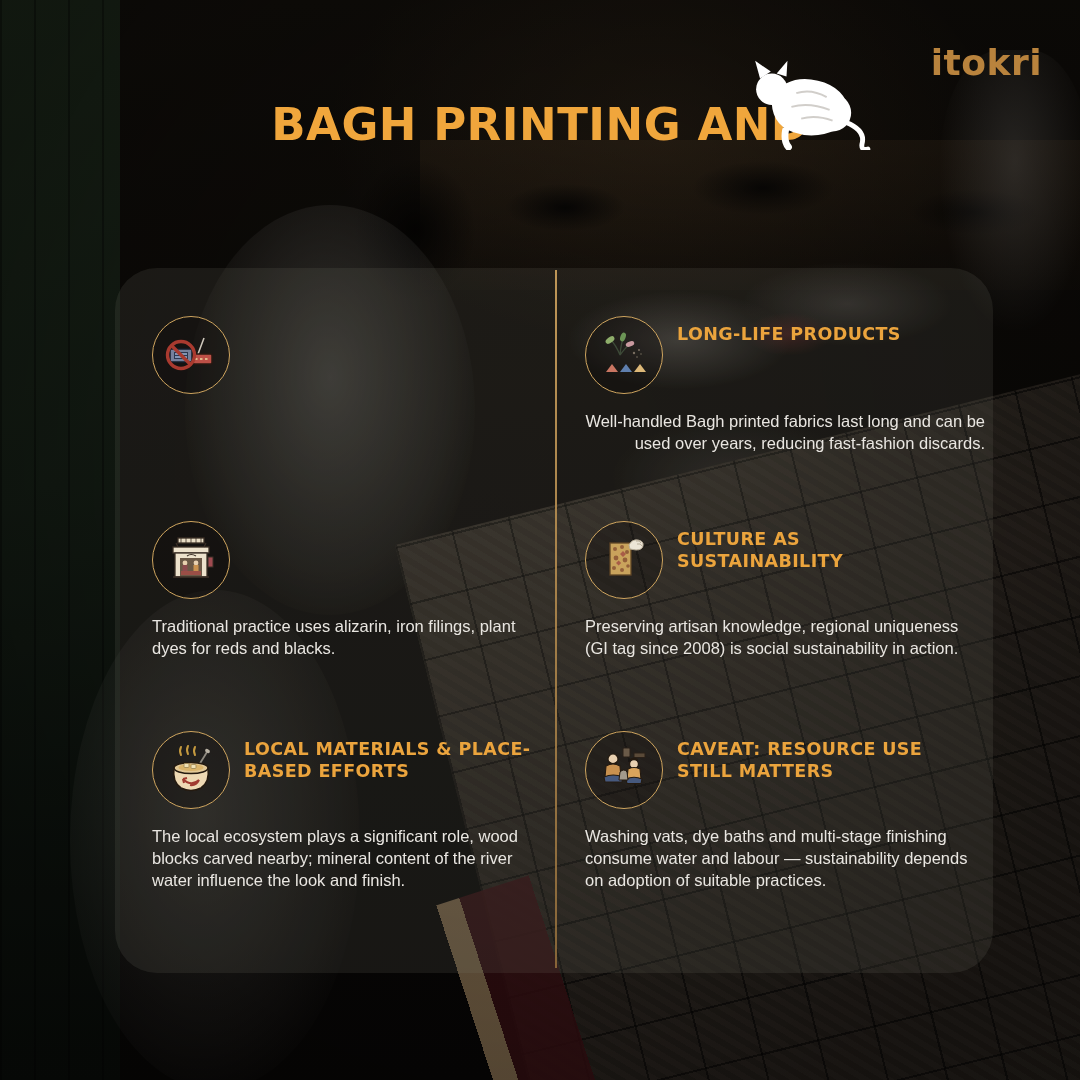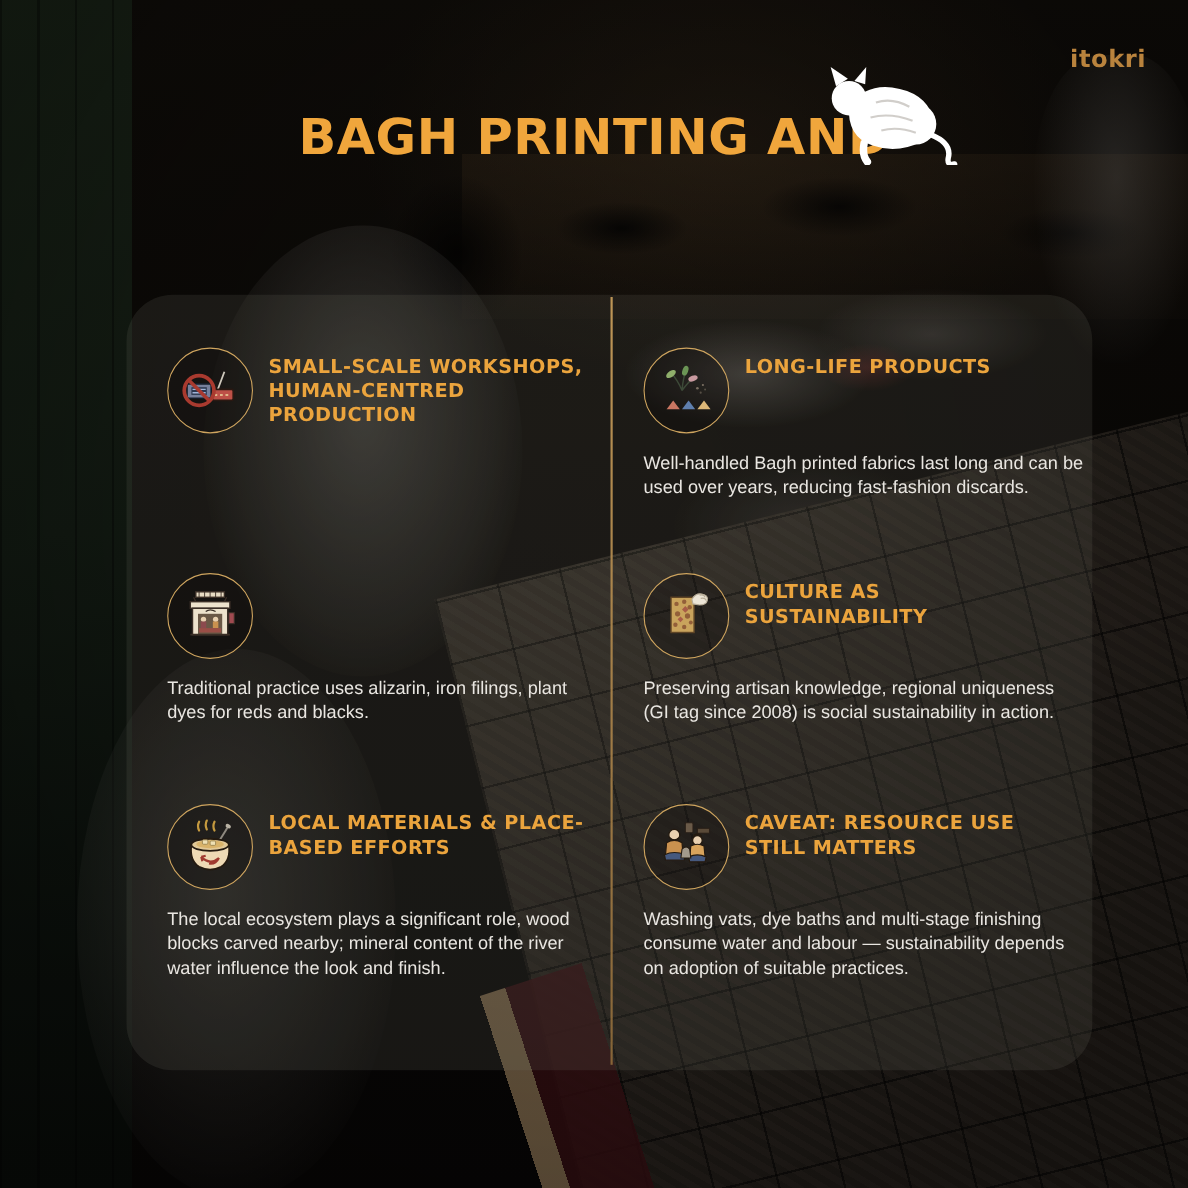--- a/index.html
+++ b/index.html
@@ -70,39 +70,39 @@
     transform:rotate(-18deg);opacity:.85;
     background:linear-gradient(90deg, transparent 0 28px, #c2a074 28px 52px, #4d151a 52px 125px, transparent 125px);
   }
   .bg-shade{
     inset:0;
     background:radial-gradient(ellipse at 50% 42%, rgba(0,0,0,.30) 0%, rgba(0,0,0,.52) 80%);
   }
   
   .logo{
     position:absolute;top:42px;right:38px;z-index:6;
-    font-size:22px;font-weight:bold;color:#b9833d;letter-spacing:.5px;
+    font-size:36px;font-weight:bold;color:#b9833d;letter-spacing:.5px;
   }
   .cat{position:absolute;left:742px;top:52px;width:138px;height:98px;z-index:6;}
   .title{
     position:absolute;left:0;right:0;top:98px;z-index:5;margin:0;
     text-align:center;color:#f0a63c;font-size:45px;font-weight:800;
     letter-spacing:.5px;line-height:54px;
   }
   
   .panel{
     position:absolute;left:115px;top:268px;width:878px;height:705px;z-index:4;
     background:rgba(128,126,116,.15);border-radius:42px;
   }
   .divider{
     position:absolute;left:440px;top:2px;width:2px;height:698px;
     background:linear-gradient(180deg, rgba(198,156,90,.95), rgba(150,112,60,.85));
   }
   .section{position:absolute;}
-  .s0{left:37px;top:48px;}  .s1{left:470px;top:48px;}
+  .s0{left:37px;top:48px;}  .s1{left:470px;top:48px;text-align:right;}
   .s2{left:37px;top:253px;} .s3{left:470px;top:253px;}
   .s4{left:37px;top:463px;} .s5{left:470px;top:463px;}
   .sec-head{display:flex;align-items:flex-start;}
   .icon-circle{
     flex:0 0 78px;width:78px;height:78px;border-radius:50%;
     border:1.6px solid #cfa55f;box-sizing:border-box;
     display:flex;align-items:center;justify-content:center;
     background:rgba(10,8,6,.30);
   }
   .sec-title{
@@ -162,21 +162,20 @@
             <rect x="7" y="22" width="22" height="13" rx="1.5" fill="#76809c" stroke="#141c28" stroke-width="1.5"></rect>
             <rect x="11" y="25" width="14" height="7" fill="#2c3850"></rect>
             <path d="M12 27 h12 M12 30 h12" stroke="#9fb4d8" stroke-width="1.3"></path>
             <path d="M41 11 L35 27" stroke="#cfc9bd" stroke-width="1.6"></path>
             <rect x="30" y="27" width="19" height="10" rx="1.5" fill="#bd5047" stroke="#2a1812" stroke-width="1.5"></rect>
             <path d="M32 32 h15" stroke="#ecd9a0" stroke-width="1.4" stroke-dasharray="2.5 2.5"></path>
             <circle cx="18" cy="28" r="13.5" fill="none" stroke="#a93a2f" stroke-width="3.4"></circle>
             <path d="M8.5 18.5 L27.5 37.5" stroke="#a93a2f" stroke-width="3.4"></path>
           </svg>
         </div>
-        <h2 class="sec-title hw0">SMALL-SCALE WORKSHOPS, HUMAN-CENTRED PRODUCTION</h2>
       </div>
     </div>
 
     <div class="section s1">
       <div class="sec-head">
         <div class="icon-circle">
           <svg width="56" height="56" viewBox="0 0 56 56">
             <path d="M24 28 Q20 18 14 12 M24 28 Q25 16 28 9 M24 28 Q30 20 34 17" stroke="#3d4a38" stroke-width="1.3" fill="none"></path>
             <ellipse cx="14" cy="13" rx="5" ry="2.8" fill="#8fae6b" transform="rotate(-35 14 13)"></ellipse>
             <ellipse cx="27" cy="10" rx="4.6" ry="2.6" fill="#6b9455" transform="rotate(-70 27 10)"></ellipse>

